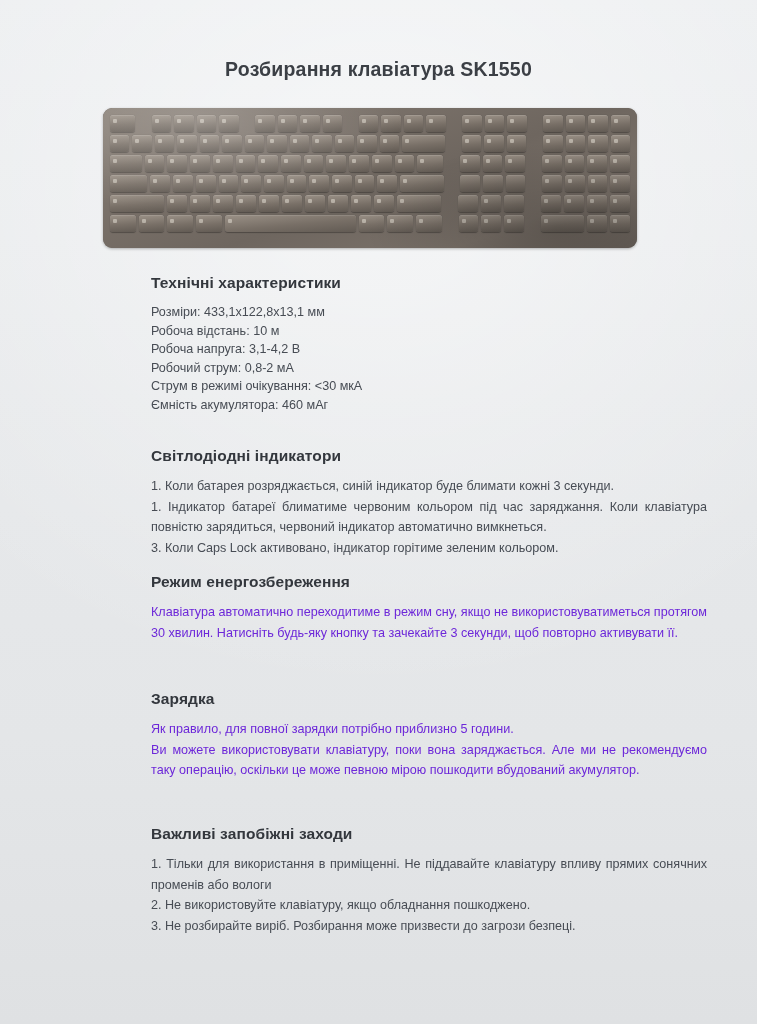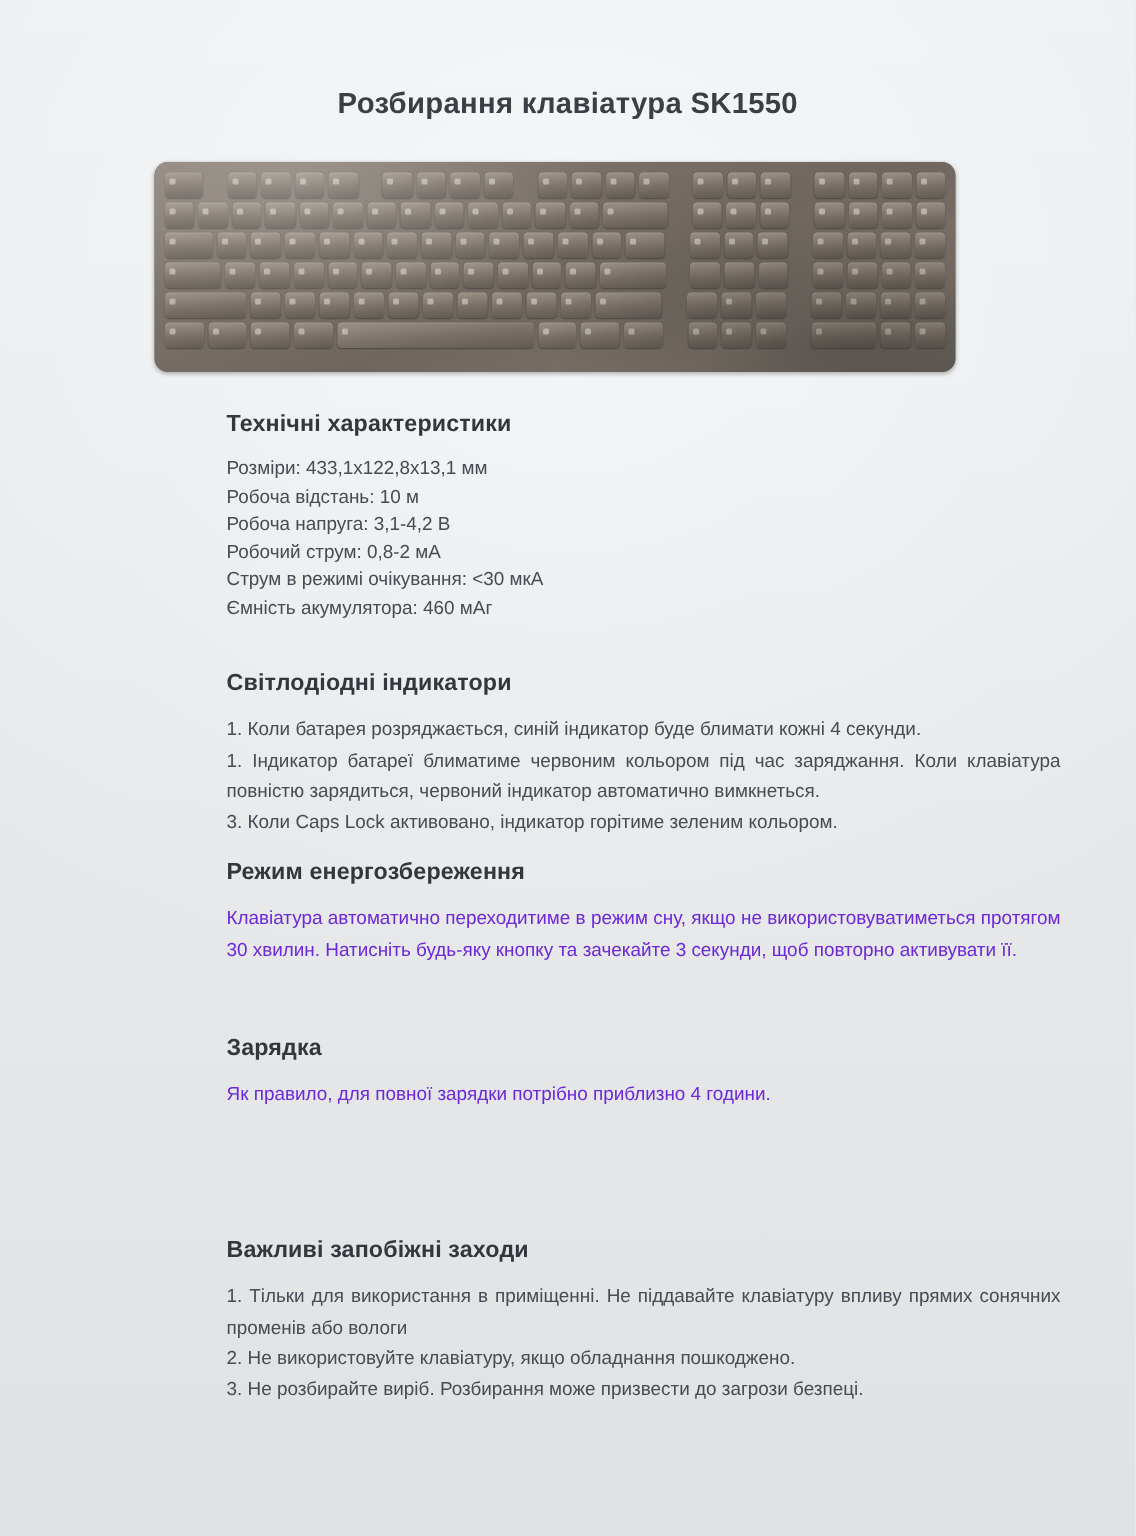--- a/index.html
+++ b/index.html
@@ -324,33 +324,34 @@
     <div class="spec-line">Розміри: 433,1x122,8x13,1 мм</div>
     <div class="spec-line">Робоча відстань: 10 м</div>
     <div class="spec-line">Робоча напруга: 3,1-4,2 В</div>
     <div class="spec-line">Робочий струм: 0,8-2 мА</div>
     <div class="spec-line">Струм в режимі очікування: &lt;30 мкА</div>
     <div class="spec-line">Ємність акумулятора: 460 мАг</div>
   </div>
 
   <div class="section" style="top:447px;">
     <div class="sec-heading">Світлодіодні індикатори</div>
-    <p class="list-item nojust">1. Коли батарея розряджається, синій індикатор буде блимати кожні 4 секунди.</p>
+    <p class="list-item nojust">1. Коли батарея розряджається, синій індикатор буде блимати кожні 3 секунди.</p>
     <p class="list-item">1. Індикатор батареї блиматиме червоним кольором під час заряджання. Коли клавіатура повністю зарядиться, червоний індикатор автоматично вимкнеться.</p>
     <p class="list-item nojust">3. Коли Caps Lock активовано, індикатор горітиме зеленим кольором.</p>
   </div>
 
   <div class="section" style="top:573px;">
     <div class="sec-heading">Режим енергозбереження</div>
     <p class="para">Клавіатура автоматично переходитиме в режим сну, якщо не використовуватиметься протягом 30 хвилин. Натисніть будь-яку кнопку та зачекайте 3 секунди, щоб повторно активувати її.</p>
   </div>
 
   <div class="section" style="top:690px;">
     <div class="sec-heading">Зарядка</div>
-    <p class="para last-left">Як правило, для повної зарядки потрібно приблизно 4 години.</p>
+    <p class="para last-left">Як правило, для повної зарядки потрібно приблизно 5 години.</p>
+    <p class="para">Ви можете використовувати клавіатуру, поки вона заряджається. Але ми не рекомендуємо таку операцію, оскільки це може певною мірою пошкодити вбудований акумулятор.</p>
   </div>
 
   <div class="section" style="top:825px;">
     <div class="sec-heading">Важливі запобіжні заходи</div>
     <p class="list-item">1. Тільки для використання в приміщенні. Не піддавайте клавіатуру впливу прямих сонячних променів або вологи</p>
     <p class="list-item nojust">2. Не використовуйте клавіатуру, якщо обладнання пошкоджено.</p>
     <p class="list-item nojust">3. Не розбирайте виріб. Розбирання може призвести до загрози безпеці.</p>
   </div>
 
 </div>

